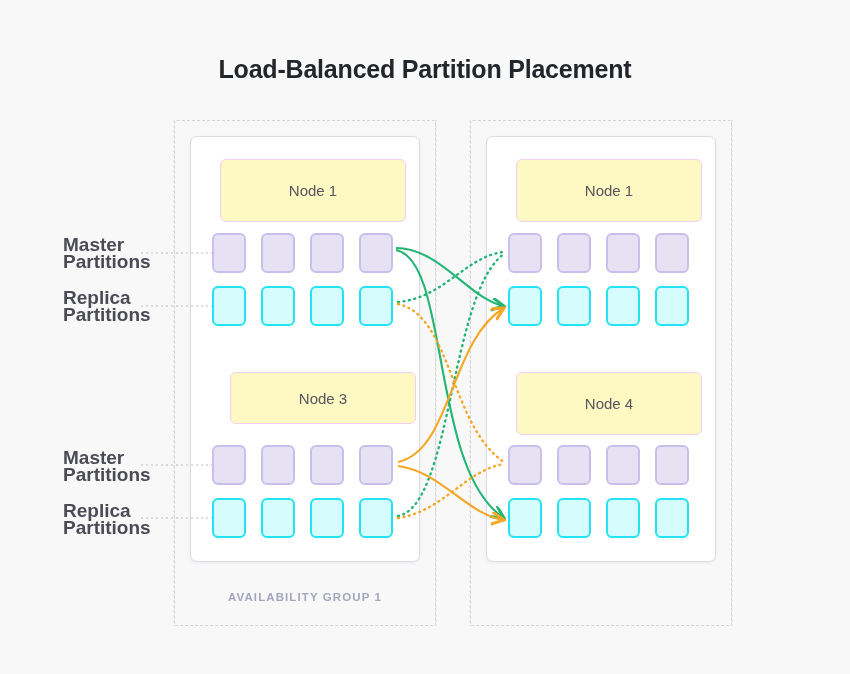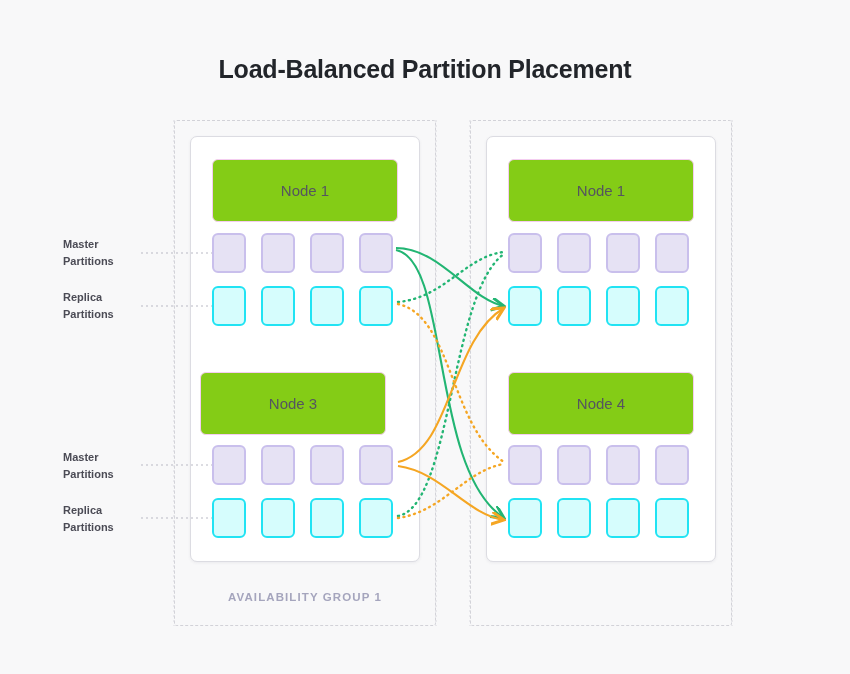--- a/index.html
+++ b/index.html
@@ -50,26 +50,26 @@
     border-radius:7px;
     box-sizing:border-box;
     box-shadow:0 1px 3px rgba(80,80,100,.08);
   }
   .card-1{left:190px;top:136px;width:230px;height:426px;}
   .card-2{left:486px;top:136px;width:230px;height:426px;}
 
   
   .node-box{
     position:absolute;
-    background:#84cc16;
+    background:#fef9c3;
     border:1px solid #f4cdf0;
     border-radius:6px;
     box-sizing:border-box;
     display:flex;align-items:center;justify-content:center;
-    font-size:15px;color:#55555f;
+    font-size:15px;color:#55555f;margin-left:8px;
   }
 
   
   .part{
     position:absolute;
     width:34px;height:40px;
     border-radius:6px;
     box-sizing:border-box;
   }
   .part.master{
@@ -79,21 +79,21 @@
   .part.replica{
     background:#d6fdfd;
     border:2px solid #21e3f3;
   }
 
   
   .side-label{
     position:absolute;
     width:110px;
     text-align:left;
-    font-size:11px;font-weight:bold;
+    font-size:19px;font-weight:bold;
     color:#4b4b55;
     line-height:17px;
   }
 
   
   svg.overlay{
     position:absolute;left:0;top:0;width:850px;height:674px;
     pointer-events:none;
   }
 </style>
@@ -115,21 +115,21 @@
         <span>Node 1</span>
       </div>
       <div class="part master" style="left: 212px; top: 233px;"></div>
       <div class="part master" style="left: 261px; top: 233px;"></div>
       <div class="part master" style="left: 310px; top: 233px;"></div>
       <div class="part master" style="left: 359px; top: 233px;"></div>
       <div class="part replica" style="left: 212px; top: 286px;"></div>
       <div class="part replica" style="left: 261px; top: 286px;"></div>
       <div class="part replica" style="left: 310px; top: 286px;"></div>
       <div class="part replica" style="left: 359px; top: 286px;"></div>
-      <div class="node-box" style="left: 200px; top: 372px; width: 186px; height: 63px; align-items: center;">
+      <div class="node-box" style="left: 222px; top: 372px; width: 186px; height: 52px; align-items: center;">
         <span>Node 3</span>
       </div>
       <div class="part master" style="left: 212px; top: 445px;"></div>
       <div class="part master" style="left: 261px; top: 445px;"></div>
       <div class="part master" style="left: 310px; top: 445px;"></div>
       <div class="part master" style="left: 359px; top: 445px;"></div>
       <div class="part replica" style="left: 212px; top: 498px;"></div>
       <div class="part replica" style="left: 261px; top: 498px;"></div>
       <div class="part replica" style="left: 310px; top: 498px;"></div>
       <div class="part replica" style="left: 359px; top: 498px;"></div>

